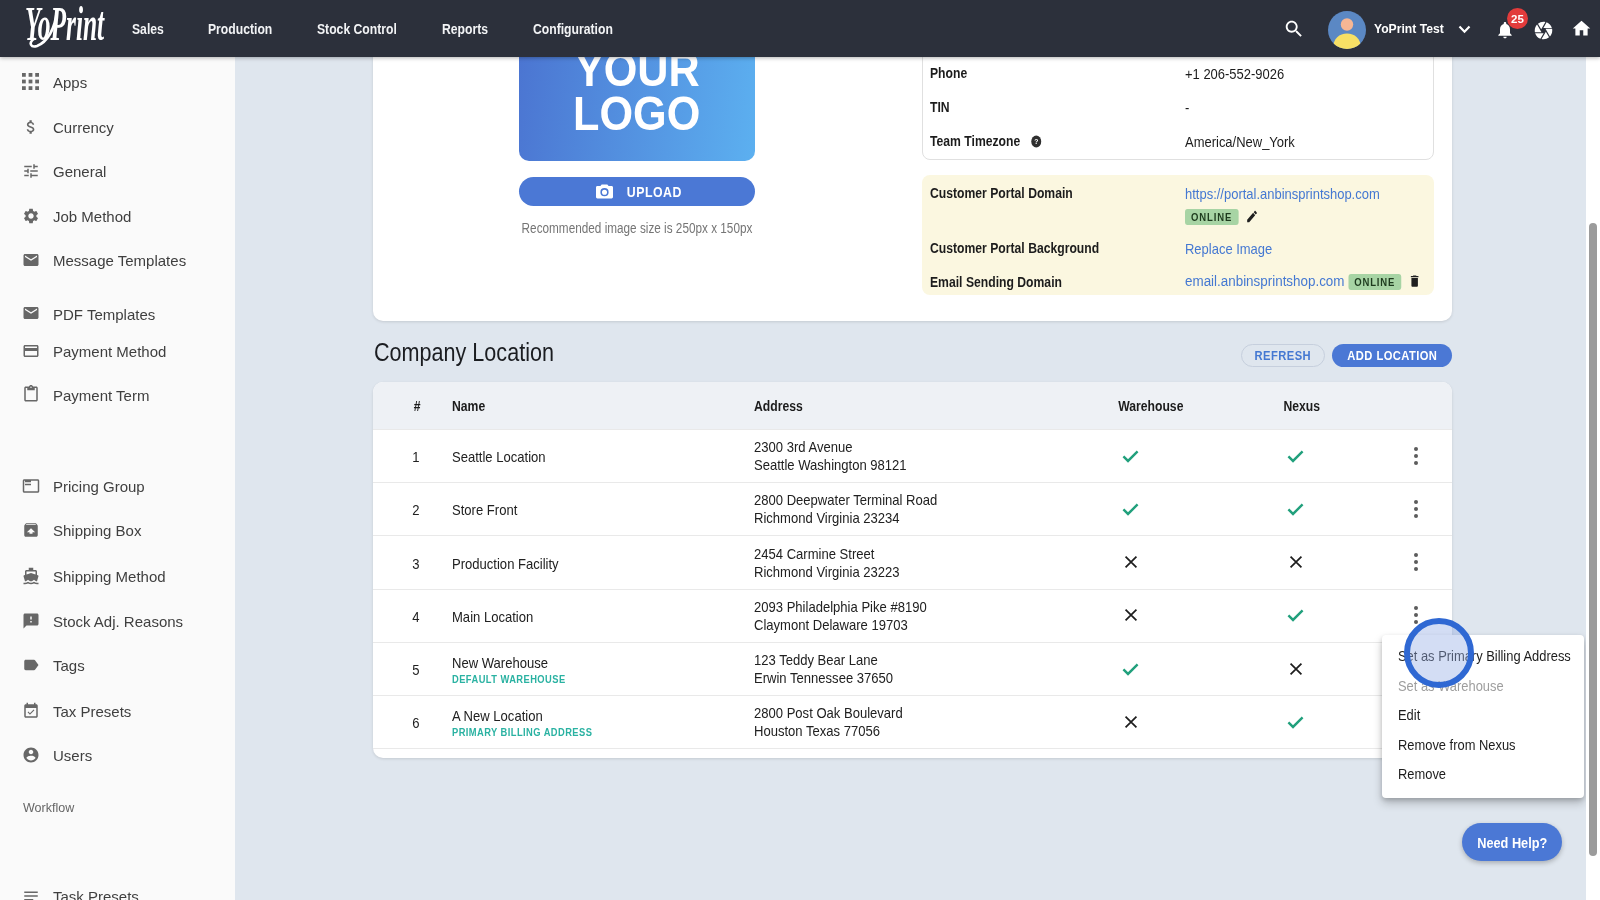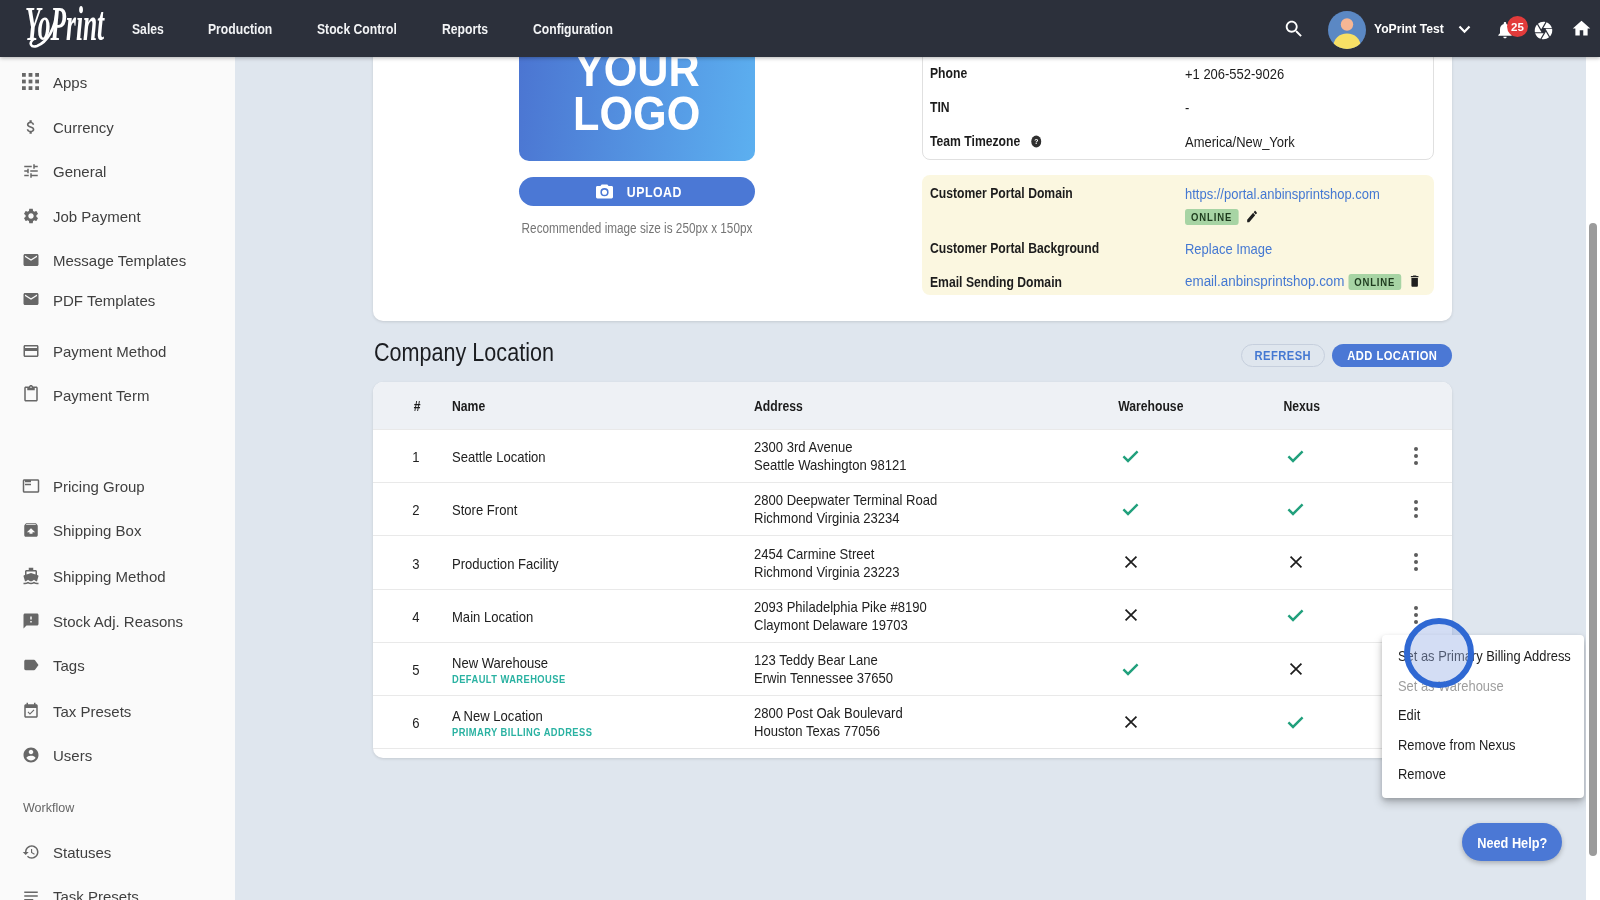--- a/index.html
+++ b/index.html
@@ -299,21 +299,21 @@
     </g>
   </svg>
   <div class="abs" style="left:1374px; top:21px; color:#fff; font-weight:bold; font-size:13.5px; transform-origin:0 50%; transform:scaleX(.9); white-space:nowrap;">YoPrint Test</div>
   <svg class="abs" style="left:1458px; top:25px;" width="13" height="9" viewBox="0 0 13 9">
       <path d="M1.5 1.5 L6.5 6.7 L11.5 1.5" fill="none" stroke="#fff" stroke-width="2.2"></path>
     </svg>
 
   <svg class="abs" style="left:1495px; top:19px;" width="20" height="22" viewBox="0 0 24 24" fill="#fff">
       <path d="M12 22c1.1 0 2-.9 2-2h-4c0 1.1.89 2 2 2zm6-6v-5c0-3.07-1.64-5.64-4.5-6.32V4c0-.83-.67-1.5-1.5-1.5s-1.5.67-1.5 1.5v.68C7.63 5.36 6 7.92 6 11v5l-2 2v1h16v-1l-2-2z"></path>
     </svg>
-  <div class="abs" style="left:1507px; top:16px; width:21px; height:21px; border-radius:50%; background:#e23b3b; color:#fff; font-size:11.5px; font-weight:bold; display:flex; align-items:center; justify-content:center;">25</div>
+  <div class="abs" style="left:1507px; top:8px; width:21px; height:21px; border-radius:50%; background:#e23b3b; color:#fff; font-size:11.5px; font-weight:bold; display:flex; align-items:center; justify-content:center;">25</div>
 
   <svg class="abs" style="left:1533px; top:20px;" width="21" height="21" viewBox="0 0 24 24" fill="#fff">
       <path d="M9.4 10.5l4.77-8.26C13.47 2.09 12.75 2 12 2c-2.4 0-4.6.85-6.32 2.25l3.66 6.35.06-.1zM21.54 9c-.92-2.92-3.15-5.26-6-6.34L11.88 9h9.66zm.26 1h-7.49l.29.5 4.76 8.25C21 16.97 22 14.61 22 12c0-.69-.07-1.35-.2-2zM8.54 12l-3.9-6.75C3.01 7.03 2 9.39 2 12c0 .69.07 1.35.2 2h7.49l-1.15-2zm-6.08 3c.92 2.92 3.15 5.26 6 6.34L12.12 15H2.46zm11.27 0l-3.9 6.76c.7.15 1.42.24 2.17.24 2.4 0 4.6-.85 6.32-2.25l-3.66-6.35-.93 1.6z"></path>
     </svg>
 
   <svg class="abs" style="left:1571px; top:18px;" width="21" height="21" viewBox="0 0 24 24" fill="#fff">
       <path d="M10 20v-6h4v6h5v-8h3L12 3 2 12h3v8z"></path>
     </svg>
 </div>
 
@@ -341,29 +341,29 @@
   <div class="sitem" style="top:91.5px;">
     <svg class="ic" width="18" height="18" viewBox="0 0 24 24" fill="#676767">
         <path d="M3 17v2h6v-2H3zM3 5v2h10V5H3zm10 16v-2h8v-2h-8v-2h-2v6h2zM7 9v2H3v2h4v2h2V9H7zm14 4v-2H11v2h10zm-6-4h2V7h4V5h-4V3h-2v6z"></path>
       </svg>
     <div class="txt">General</div>
   </div>
   <div class="sitem" style="top:136.5px;">
     <svg class="ic" width="18" height="18" viewBox="0 0 24 24" fill="#676767">
         <path d="M19.14 12.94c.04-.3.06-.61.06-.94 0-.32-.02-.64-.07-.94l2.03-1.58c.18-.14.23-.41.12-.61l-1.92-3.32c-.12-.22-.37-.29-.59-.22l-2.39.96c-.5-.38-1.03-.7-1.62-.94l-.36-2.54c-.04-.24-.24-.41-.48-.41h-3.84c-.24 0-.43.17-.47.41l-.36 2.54c-.59.24-1.13.57-1.62.94l-2.39-.96c-.22-.08-.47 0-.59.22L2.74 8.87c-.12.21-.08.47.12.61l2.03 1.58c-.05.3-.09.63-.09.94s.02.64.07.94l-2.03 1.58c-.18.14-.23.41-.12.61l1.92 3.32c.12.22.37.29.59.22l2.39-.96c.5.38 1.03.7 1.62.94l.36 2.54c.05.24.24.41.48.41h3.84c.24 0 .44-.17.47-.41l.36-2.54c.59-.24 1.13-.56 1.62-.94l2.39.96c.22.08.47 0 .59-.22l1.92-3.32c.12-.22.07-.47-.12-.61l-2.01-1.58zM12 15.6c-1.98 0-3.6-1.62-3.6-3.6s1.62-3.6 3.6-3.6 3.6 1.62 3.6 3.6-1.62 3.6-3.6 3.6z"></path>
       </svg>
-    <div class="txt">Job Payment</div>
+    <div class="txt">Job Method</div>
   </div>
   <div class="sitem" style="top:180.5px;padding-left:45px;">
     <svg class="ic" width="18" height="18" viewBox="0 0 24 24" fill="#676767">
         <path d="M20 4H4c-1.1 0-1.99.9-1.99 2L2 18c0 1.1.9 2 2 2h16c1.1 0 2-.9 2-2V6c0-1.1-.9-2-2-2zm0 4l-8 5-8-5V6l8 5 8-5v2z"></path>
       </svg>
     <div class="txt">Message Templates</div>
   </div>
-  <div class="sitem" style="top:220px;">
+  <div class="sitem" style="top:234px;">
     <svg class="ic" width="18" height="18" viewBox="0 0 24 24" fill="#676767">
         <path d="M20 4H4c-1.1 0-1.99.9-1.99 2L2 18c0 1.1.9 2 2 2h16c1.1 0 2-.9 2-2V6c0-1.1-.9-2-2-2zm0 4l-8 5-8-5V6l8 5 8-5v2z"></path>
       </svg>
     <div class="txt">PDF Templates</div>
   </div>
   <div class="sitem" style="top:271.5px;">
     <svg class="ic" width="18" height="18" viewBox="0 0 24 24" fill="#676767">
         <path d="M20 4H4c-1.11 0-1.99.89-1.99 2L2 18c0 1.11.89 2 2 2h16c1.11 0 2-.89 2-2V6c0-1.11-.89-2-2-2zm0 14H4v-6h16v6zm0-10H4V6h16v2z"></path>
       </svg>
     <div class="txt">Payment Method</div>
@@ -410,25 +410,19 @@
       </svg>
     <div class="txt">Users</div>
   </div>
   <div class="sitem" style="top:631.5px;">
     <svg class="ic" width="18" height="18" viewBox="0 0 24 24" fill="#676767">
         <path d="M16.53 11.06L15.47 10l-4.88 4.88-2.12-2.12-1.06 1.06L10.59 17l5.94-5.94zM19 3h-1V1h-2v2H8V1H6v2H5c-1.11 0-1.99.9-1.99 2L3 19c0 1.1.89 2 2 2h14c1.1 0 2-.9 2-2V5c0-1.1-.9-2-2-2zm0 16H5V8h14v11z"></path>
       </svg>
     <div class="txt">Tax Presets</div>
   </div>
   <div class="shead" style="top:744px;">Workflow</div>
-  <div class="sitem" style="top:772.5px;">
-    <svg class="ic" width="18" height="18" viewBox="0 0 24 24" fill="#676767">
-        <path d="M13 3c-4.97 0-9 4.03-9 9H1l3.89 3.89.07.14L9 12H6c0-3.87 3.13-7 7-7s7 3.13 7 7-3.13 7-7 7c-1.93 0-3.68-.79-4.94-2.06l-1.42 1.42C8.27 19.99 10.51 21 13 21c4.97 0 9-4.03 9-9s-4.03-9-9-9zm-1 5v5l4.28 2.54.72-1.21-3.5-2.08V8H12z"></path>
-      </svg>
-    <div class="txt">Statuses</div>
-  </div>
   <div class="sitem" style="top:816.5px;">
     <svg class="ic" width="18" height="18" viewBox="0 0 24 24" fill="#676767">
         <path d="M3 18h12v-2H3v2zM3 6v2h18V6H3zm0 7h18v-2H3v2z"></path>
       </svg>
     <div class="txt">Task Presets</div>
   </div>
 </div>
 
 </body></html>

